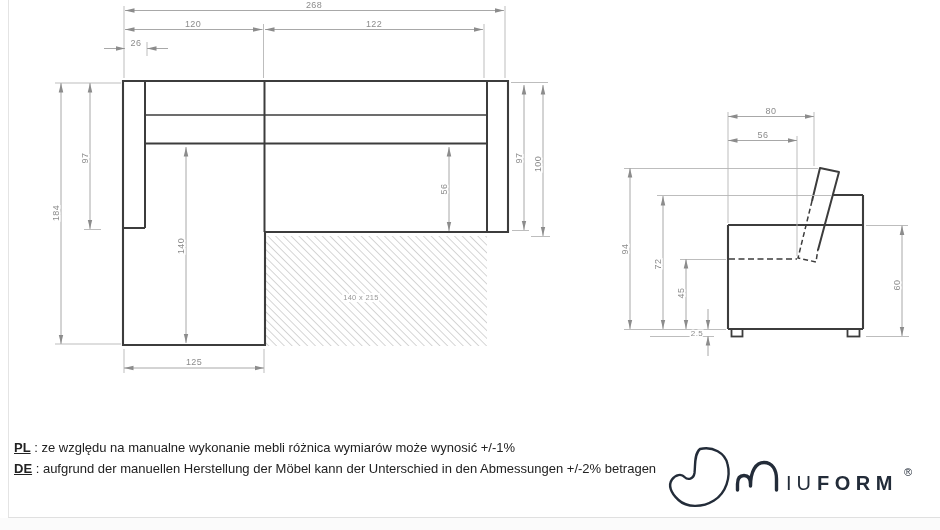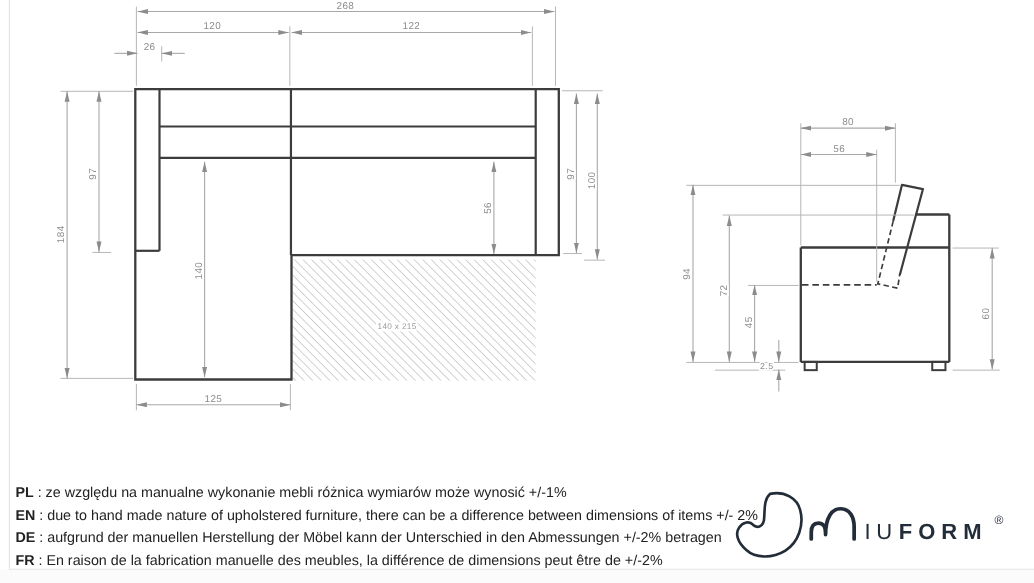--- a/index.html
+++ b/index.html
@@ -18,21 +18,21 @@
   .dim-small{font-size:8px;}
   .bedlabel{font-size:7.5px;fill:#9a9a9a;letter-spacing:.3px;text-anchor:middle;
     paint-order:stroke;stroke:#ffffff;stroke-width:4px;}
   .obj{stroke:#3c3c3c;fill:none;}
   .dimline{stroke:#a8a8a8;stroke-width:1;fill:none;}
   .extline{stroke:#b5b5b5;stroke-width:0.9;fill:none;}
   #disclaimer{
     position:absolute;left:14px;top:438px;width:700px;
     font-size:13px;line-height:20.6px;color:#222;
   }
-  #disclaimer .lang{font-weight:bold;}
+  #disclaimer .lang{font-weight:bold;text-decoration:underline;}
   .logo-text{fill:#232c39;}
 </style>
 </head>
 <body>
 
 <div id="stage">
 <svg width="940" height="530" viewBox="0 0 940 530">
   <defs>
     <marker id="ar" viewBox="0 0 10 6" refX="10" refY="3" markerWidth="9.5" markerHeight="5.7" orient="auto-start-reverse">
       <path d="M0,0.6 L10,3 L0,5.4 Z" fill="#8c8c8c"></path>
@@ -163,17 +163,15 @@
              C 772.5,462.5 776.5,470 776.5,479 L 776.5,490" fill="none" stroke="#232c39" stroke-width="3.4" stroke-linecap="round" stroke-linejoin="round"></path>
     <text class="logo-text" x="786" y="490" font-size="20" letter-spacing="5">IU</text>
     <text class="logo-text" x="817" y="490" font-size="20" font-weight="bold" letter-spacing="5.5">FORM</text>
     <text class="logo-text" x="904" y="476" font-size="11">®</text>
   </g>
 </svg>
 
   
   <div id="disclaimer">
     <div><span class="lang">PL</span><span> : </span><span>ze względu na manualne wykonanie mebli różnica wymiarów może wynosić +/-1%</span></div>
-    <div><span class="lang">EN</span><span> : </span><span>due to hand made nature of upholstered furniture, there can be a difference between dimensions of items +/- 2%</span></div>
     <div><span class="lang">DE</span><span> : </span><span>aufgrund der manuellen Herstellung der Möbel kann der Unterschied in den Abmessungen +/-2% betragen</span></div>
-    <div><span class="lang">FR</span><span> : </span><span>En raison de la fabrication manuelle des meubles, la différence de dimensions peut être de +/-2%</span></div>
   </div>
 </div>
 
 </body></html>

